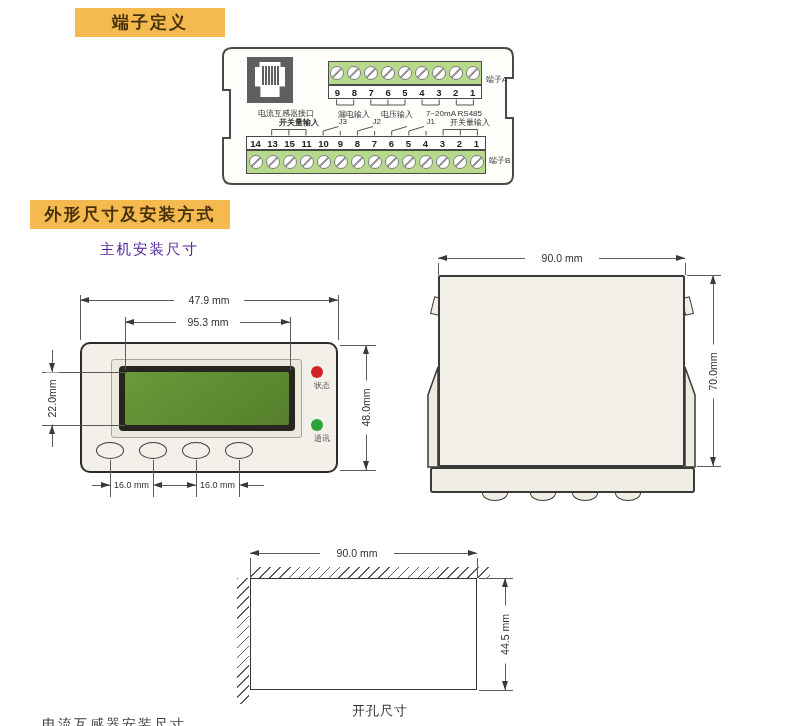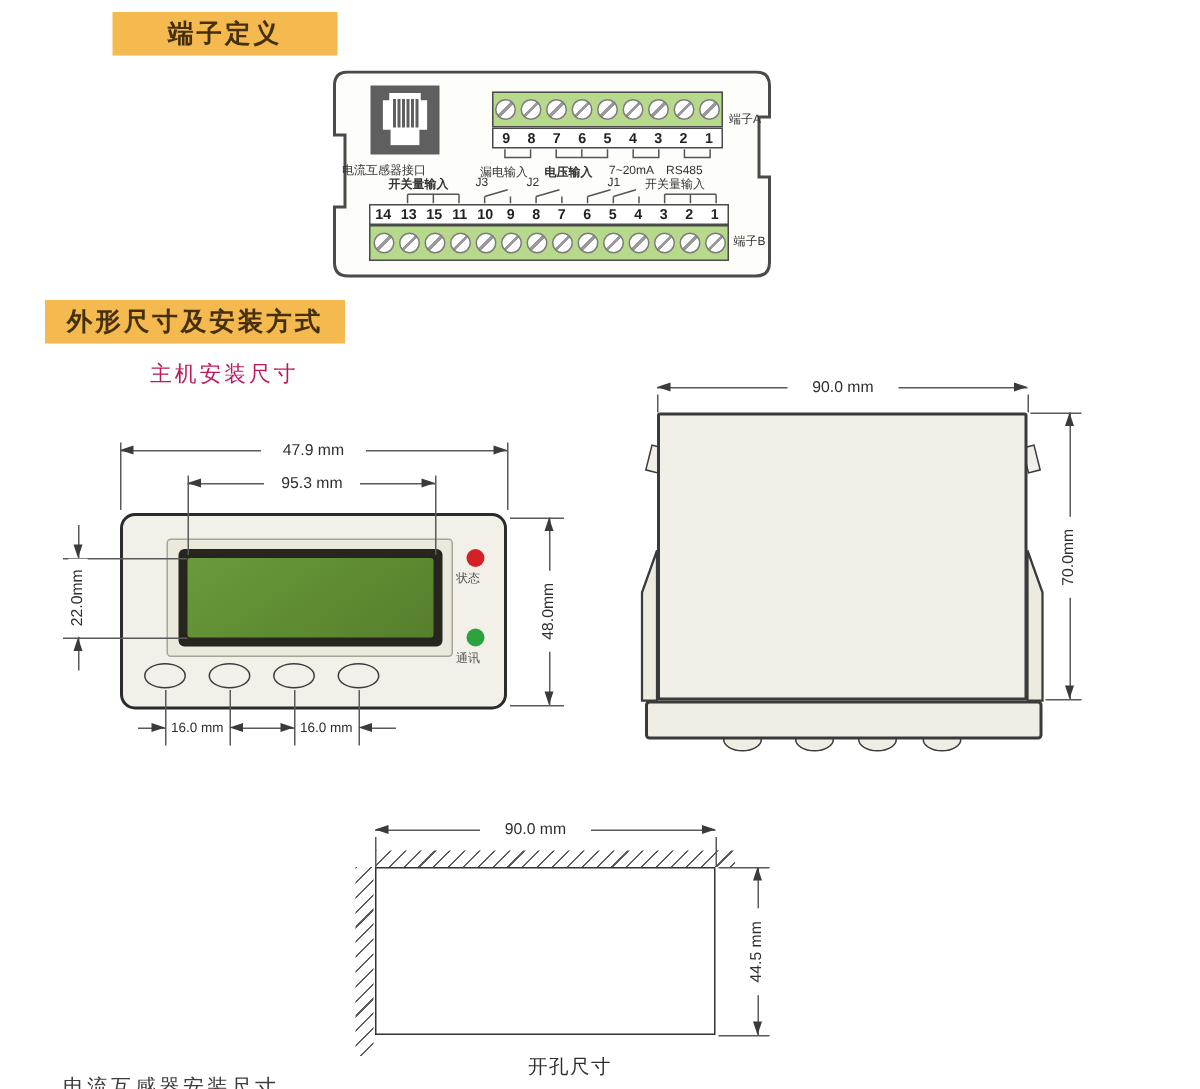--- a/index.html
+++ b/index.html
@@ -19,21 +19,21 @@
   .aU{border-left-width:3px;border-right-width:3px;border-bottom:9px solid #3a3a3a;}
   .aD{border-left-width:3px;border-right-width:3px;border-top:9px solid #3a3a3a;}
   
   .gstrip{position:absolute;background:#b6d98b;border:1.5px solid #4a4a4a;display:flex;box-sizing:border-box;}
   .gcell{flex:1;display:flex;align-items:center;justify-content:center;}
   .screw{width:12px;height:12px;border-radius:50%;border:1px solid #7c7c7c;background-color:#fdfdfd;
          background-image:linear-gradient(135deg,transparent 44%,#9a9a9c 44%,#9a9a9c 56%,transparent 56%);}
   .numrow{position:absolute;background:#fff;border:1.5px solid #4a4a4a;display:flex;align-items:center;
           font-weight:bold;font-size:9.5px;color:#222;box-sizing:border-box;}
   .ncell{flex:1;text-align:center;}
-  .sm{font-size:8px;color:#333;text-align:left;white-space:nowrap;}
+  .sm{font-size:8px;color:#333;text-align:right;white-space:nowrap;}
   .btn{position:absolute;width:28px;height:17px;border:1.5px solid #3c3c3c;border-radius:50%;background:#f2f0e8;box-sizing:border-box;}
   .led{position:absolute;width:12px;height:12px;border-radius:50%;}
   .hatch{position:absolute;background:repeating-linear-gradient(135deg,#5a5a5a 0 1px,transparent 1px 7px);}
 </style>
 </head>
 <body>
 
 <div class="banner" style="left:75px;top:8px;width:150px;height:29px;">端子定义</div>
 
 <div class="abs" style="left:222px;top:47px;width:292px;height:139px;">
@@ -165,33 +165,33 @@
       <path d="M234.3 52.5 V58 H251.4 V52.5"></path>
       <path d="M49.7 88.5 V82.5 M66.9 88.5 V82.5 M84 88.5 V82.5 M49.7 82.5 H84"></path>
       <path d="M101.1 88.5 V84 M118.3 88.5 V84 M101.1 84 L116.5 79.5"></path>
       <path d="M135.4 88.5 V84 M152.6 88.5 V84 M135.4 84 L151 79.5"></path>
       <path d="M169.7 88.5 V84 M186.9 88.5 V84 M204 88.5 V84 M169.7 84 L185 79.5 M186.9 84 L202 79.5"></path>
       <path d="M221.1 88.5 V82.5 M238.3 88.5 V82.5 M255.4 88.5 V82.5 M221.1 82.5 H255.4"></path>
     </g>
   </svg>
 
   <div class="sm abs" style="left:98px;top:62px;width:50px;">漏电输入</div>
-  <div class="sm abs" style="left:141px;top:62px;width:50px;font-weight:bold;">电压输入</div>
+  <div class="sm abs" style="left:141px;top:62px;width:50px;">电压输入</div>
   <div class="sm abs" style="left:184px;top:62px;width:50px;">7~20mA</div>
-  <div class="sm abs" style="left:222px;top:62px;width:50px;">RS485</div>
+  <div class="sm abs" style="left:210px;top:62px;width:50px;">RS485</div>
 
   <div class="sm abs" style="left:37px;top:70px;width:60px;font-weight:bold;">开关量输入</div>
   <div class="sm abs" style="left:95px;top:70px;width:30px;">J3</div>
   <div class="sm abs" style="left:129px;top:70px;width:30px;">J2</div>
   <div class="sm abs" style="left:183px;top:70px;width:30px;">J1</div>
   <div class="sm abs" style="left:208px;top:70px;width:60px;">开关量输入</div>
 </div>
 
 <div class="banner" style="left:30px;top:200px;width:200px;height:29px;">外形尺寸及安装方式</div>
-<div class="lab" style="left:100px;top:240px;font-size:14.5px;letter-spacing:2px;color:#be185d;">主机安装尺寸</div>
+<div class="lab" style="left:100px;top:240px;font-size:14.5px;letter-spacing:2px;color:#4c1d95;">主机安装尺寸</div>
 
 <div class="abs" style="left:40px;top:290px;width:345px;height:215px;">
 
   <div class="abs" style="left:40px;top:52px;width:258px;height:131px;background:#f2f0e8;border:2.5px solid #2b2b2b;border-radius:10px;box-sizing:border-box;"></div>
   <div class="abs" style="left:71px;top:69px;width:191px;height:79px;background:#ebe8dc;border:1px solid #a9a498;border-radius:3px;box-sizing:border-box;"></div>
   <div class="abs" style="left:79px;top:76px;width:176px;height:65px;background:#26261f;border-radius:4px;"></div>
   <div class="abs" style="left:85px;top:82px;width:164px;height:53px;background:linear-gradient(145deg,#699a3a,#567f2c);border-radius:2px;"></div>
 
   <div class="led" style="left:271px;top:76px;background:#d42127;"></div>
   <div class="sm abs" style="left:264px;top:90px;width:26px;color:#555;">状态</div>

